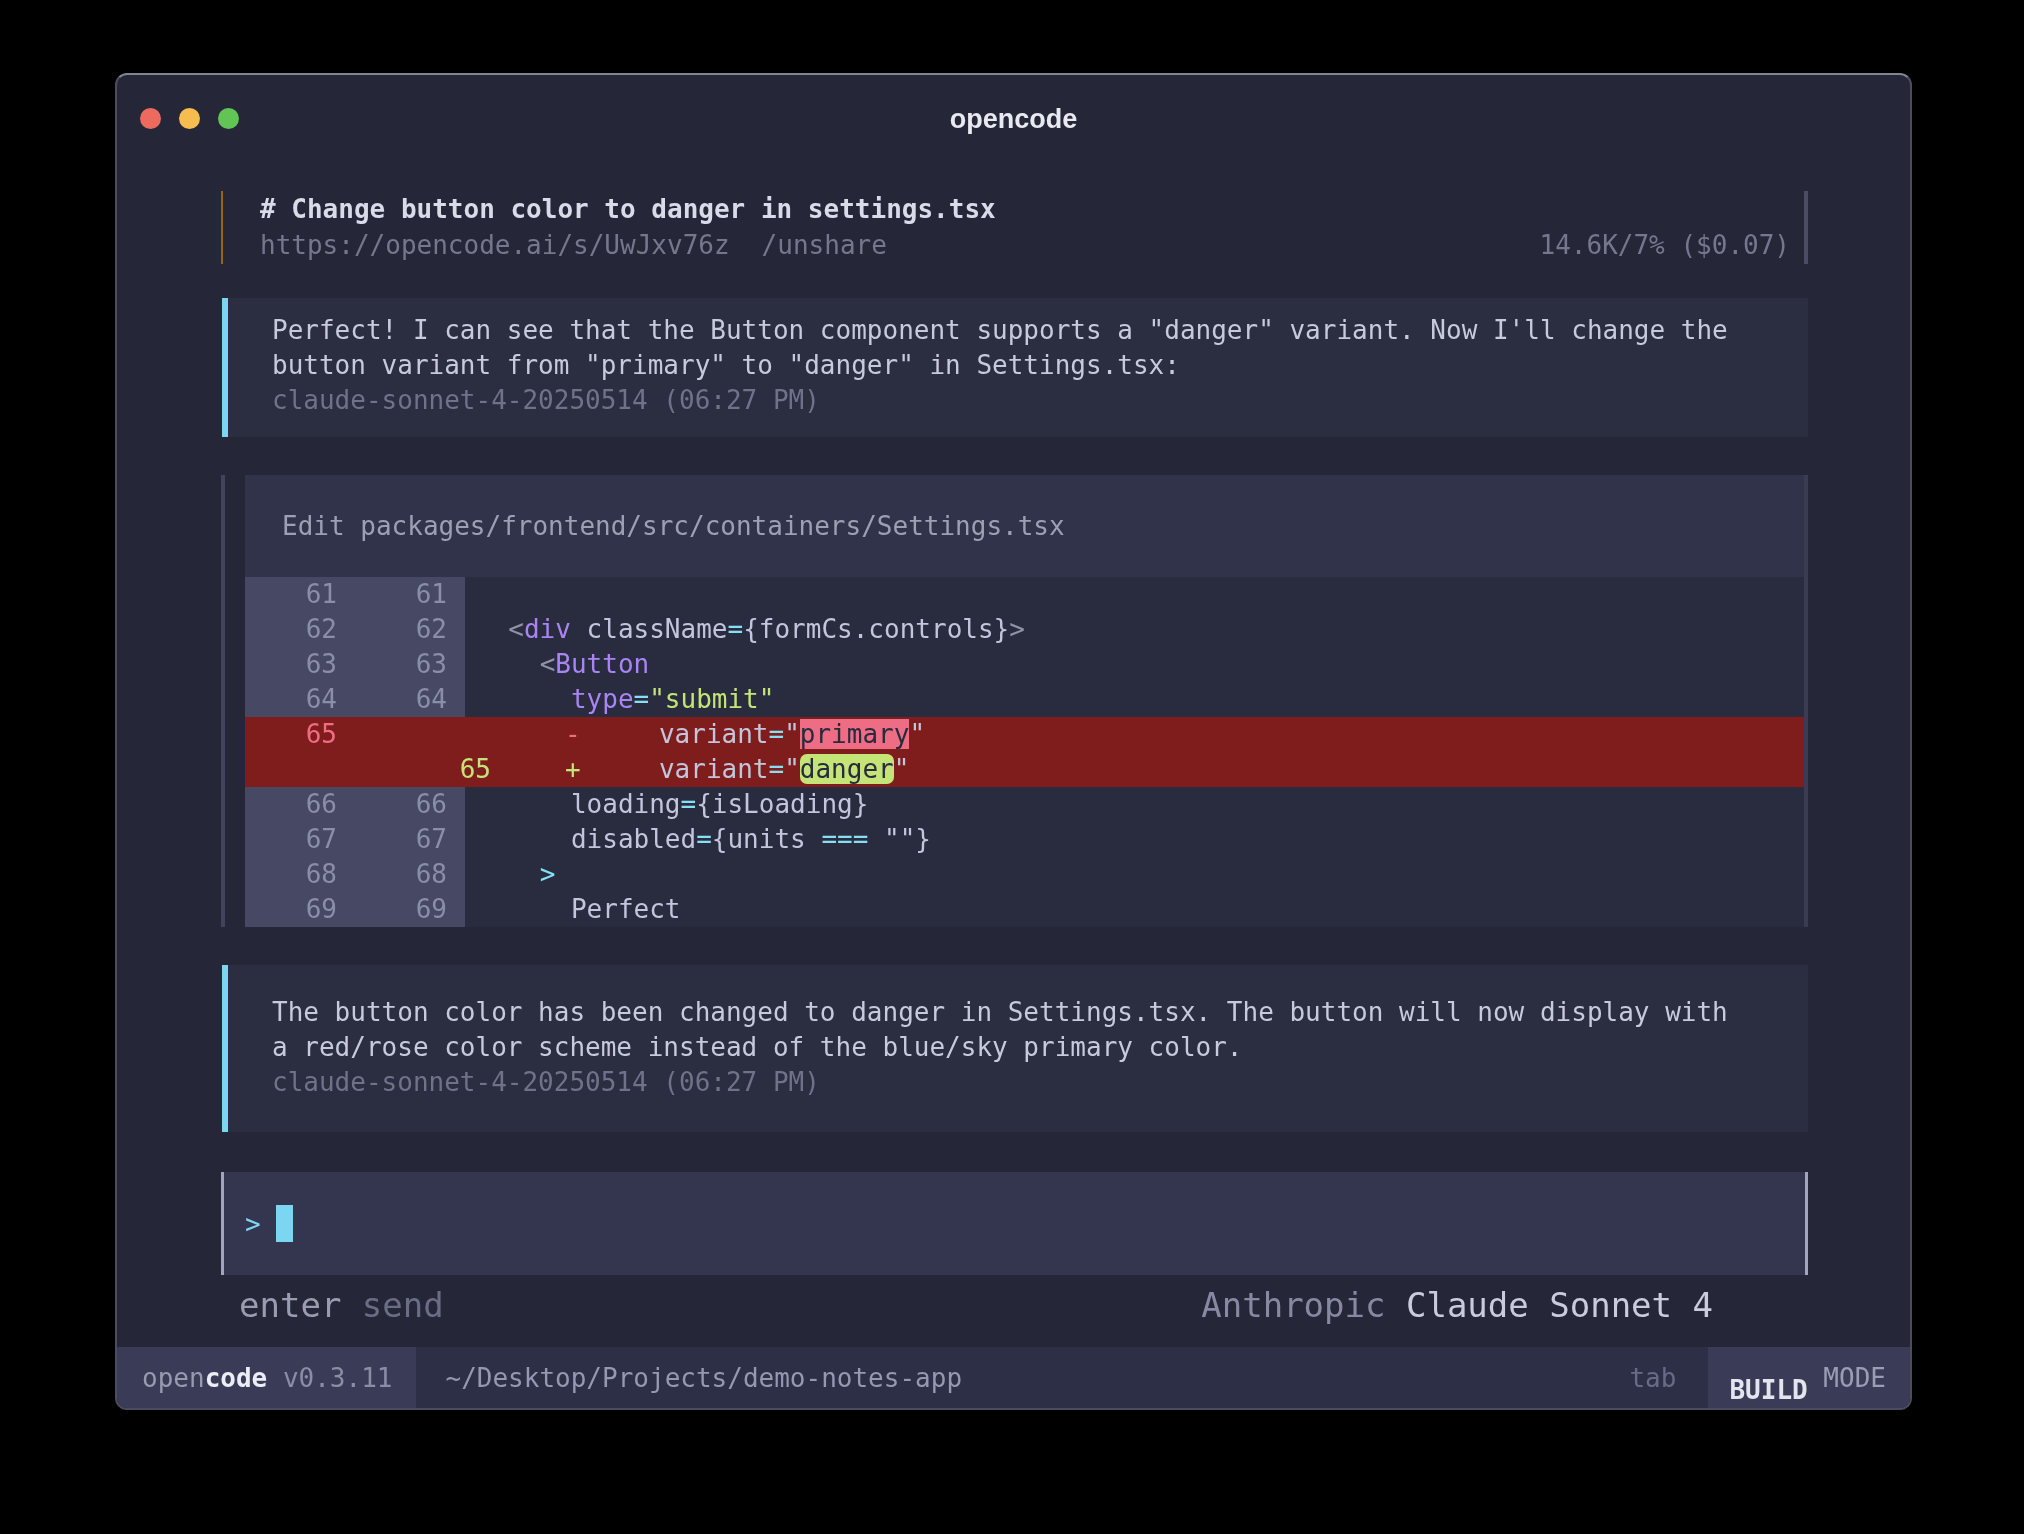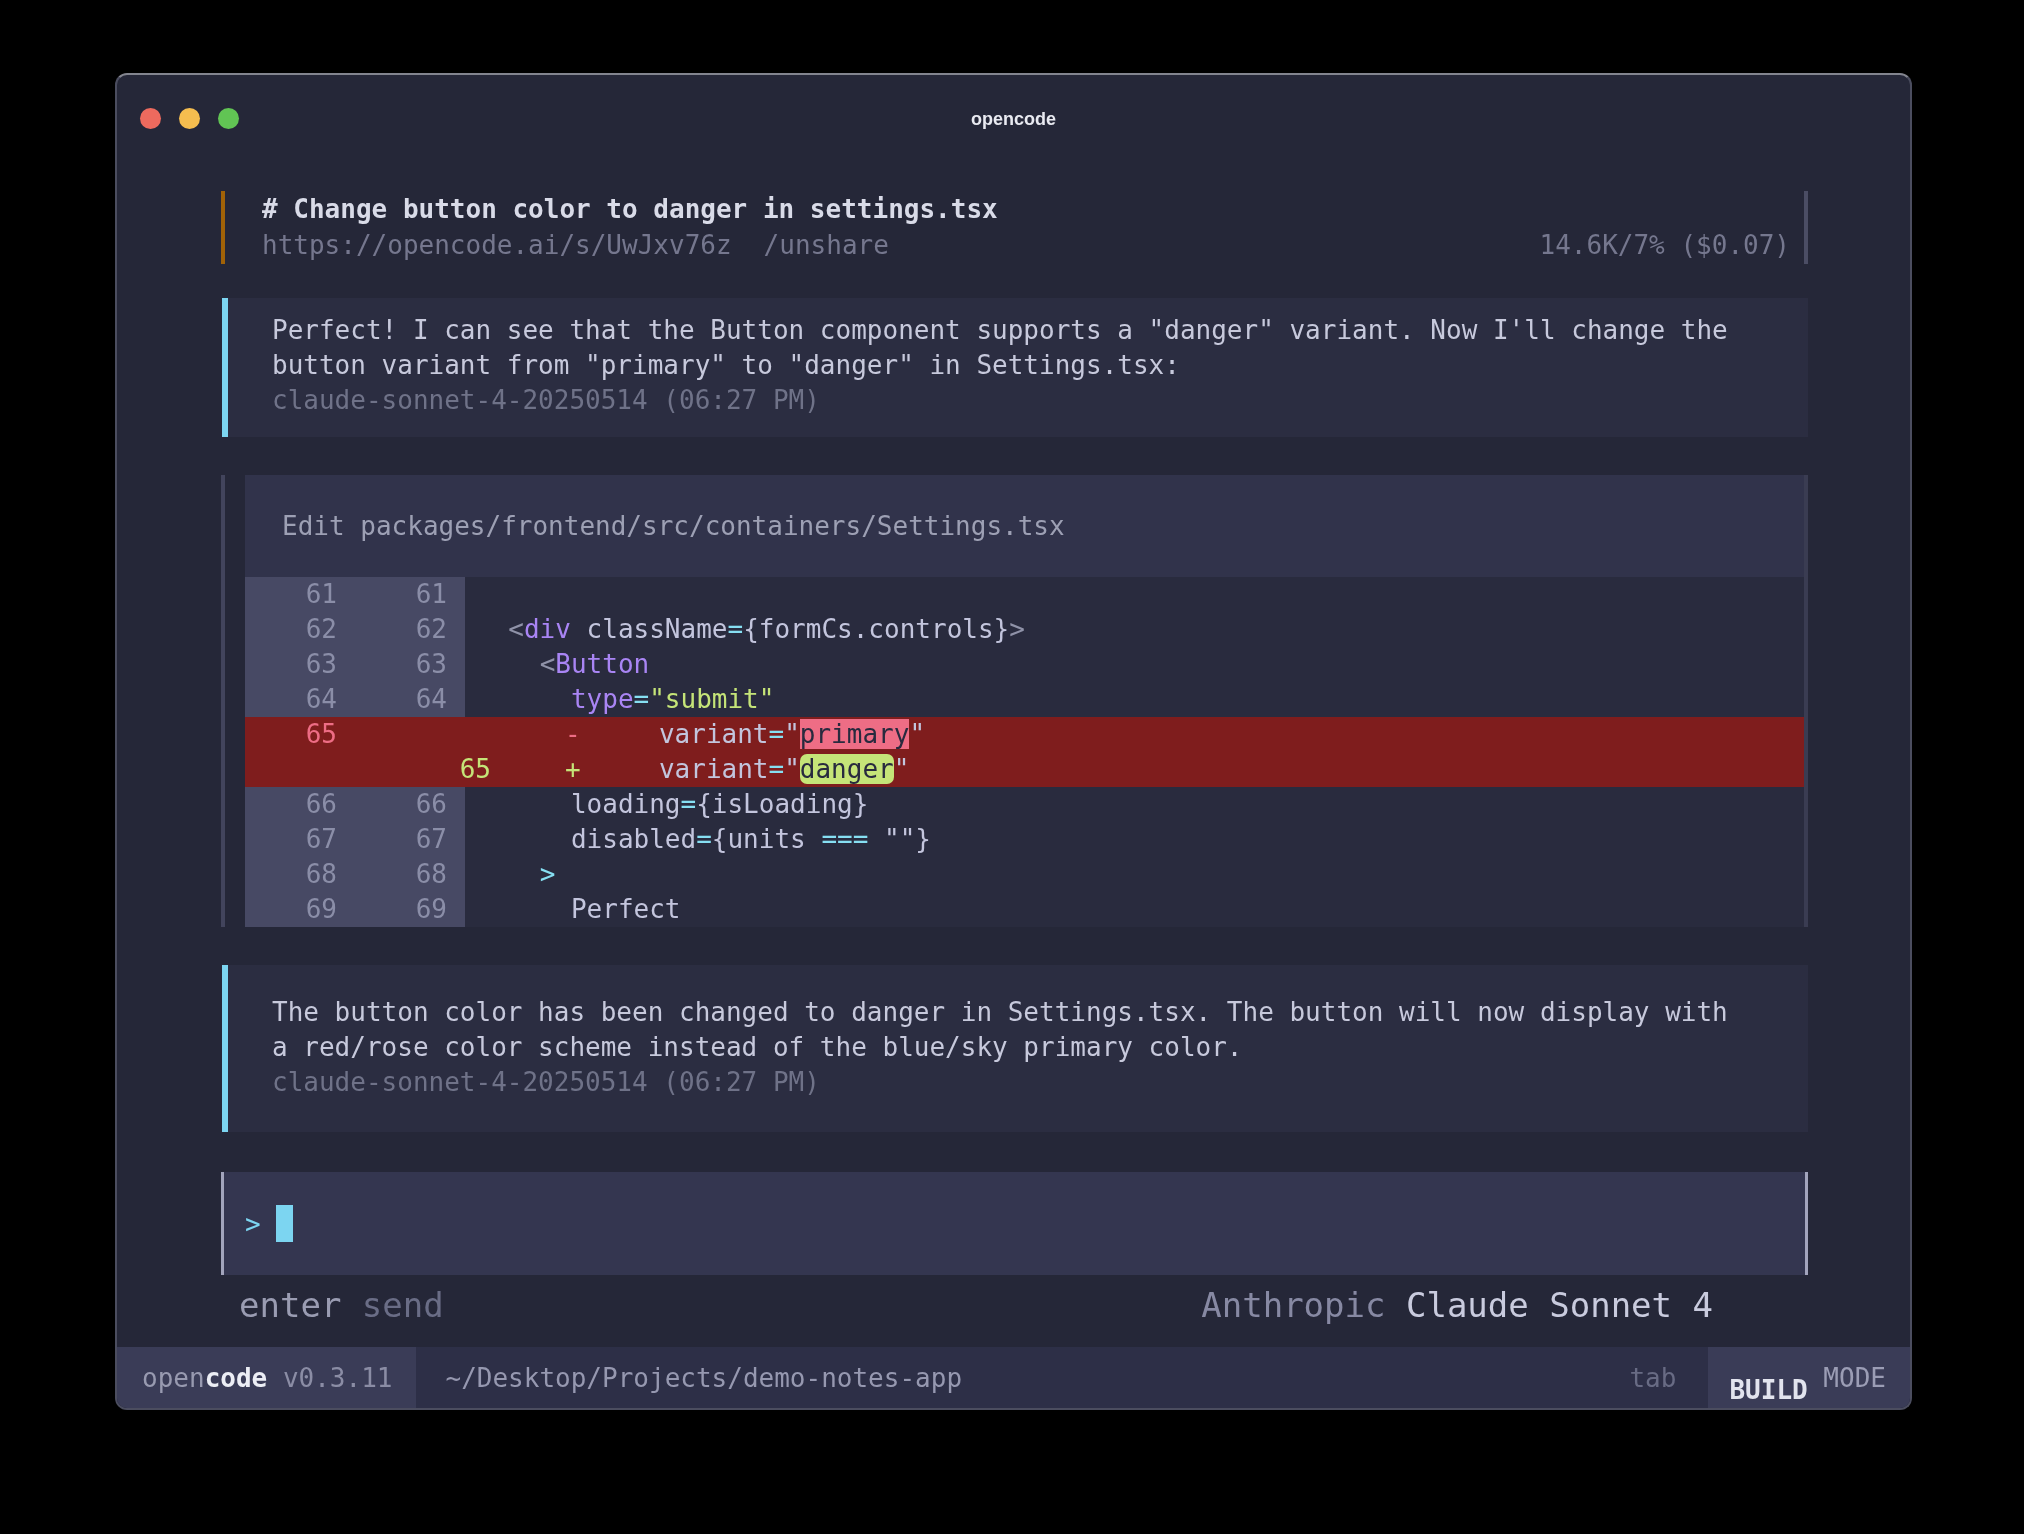--- a/index.html
+++ b/index.html
@@ -10,25 +10,25 @@
     position:absolute; left:115px; top:73px; width:1797px; height:1337px;
     background:#252738; border-radius:12px; overflow:hidden;
     border:2px solid #4b4d5f; border-top-color:#83858f;
   }
 
   
   .titlebar { position:absolute; top:0; left:0; width:100%; height:76px; }
   .lights { position:absolute; left:23px; top:33px; display:flex; gap:18px; }
   .light { width:21px; height:21px; border-radius:50%; }
   .win-title { position:absolute; top:25px; left:0; width:100%; text-align:center;
-    font-family:"Liberation Sans", sans-serif; font-weight:bold; font-size:18px; color:#e9eaf1; line-height:38px;}
+    font-family:"Liberation Sans", sans-serif; font-weight:bold; font-size:27px; color:#e9eaf1; line-height:38px;}
 
   
   .convo-header { position:absolute; left:104px; top:116px; width:1587px; height:73px;
-    border-left:4px solid #a16207; border-right:4px solid #4b4d64;
+    border-left:2px solid #a16207; border-right:4px solid #4b4d64;
     padding:0 14px 0 37px; font-size:26px; line-height:36px; }
   .convo-title { color:#d9dbe8; font-weight:bold; white-space:pre; }
   .convo-sub { display:flex; color:#75778e; white-space:pre; }
   .share-url { color:#75778e; }
   .unshare { color:#75778e; margin-left:32px; }
   .ctx-stats { margin-left:auto; color:#75778e; }
 
   
   .msg { position:absolute; left:105px; width:1586px; background:#2b2d41;
     border-left:6px solid #7cd5f1; padding-left:44px; font-size:26px; line-height:35px; }

